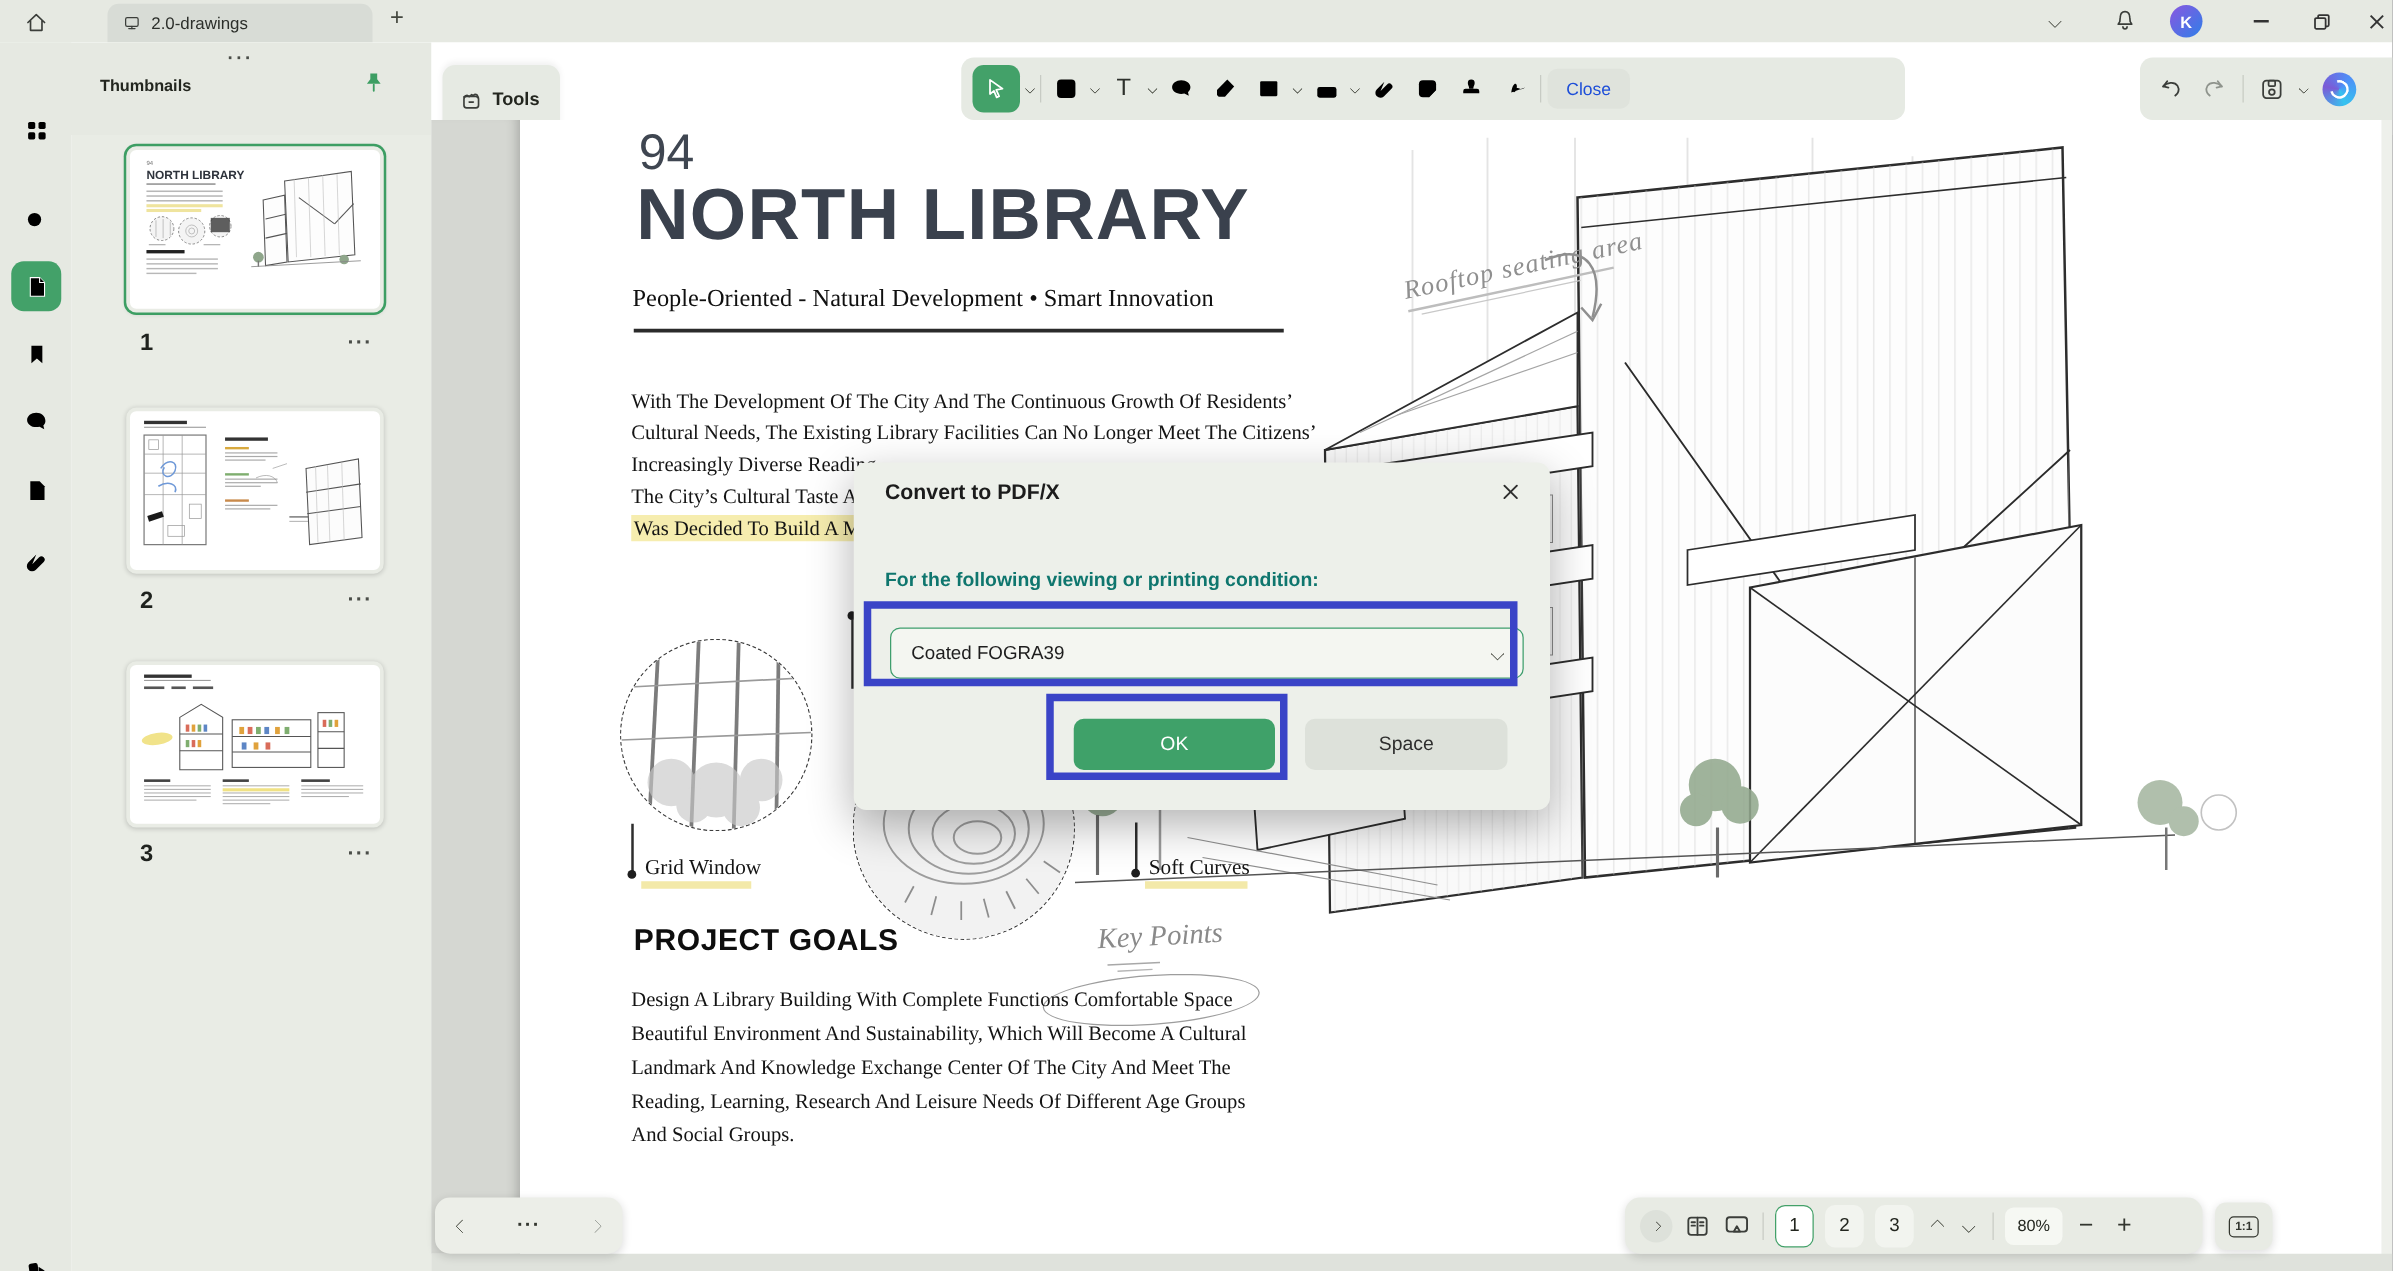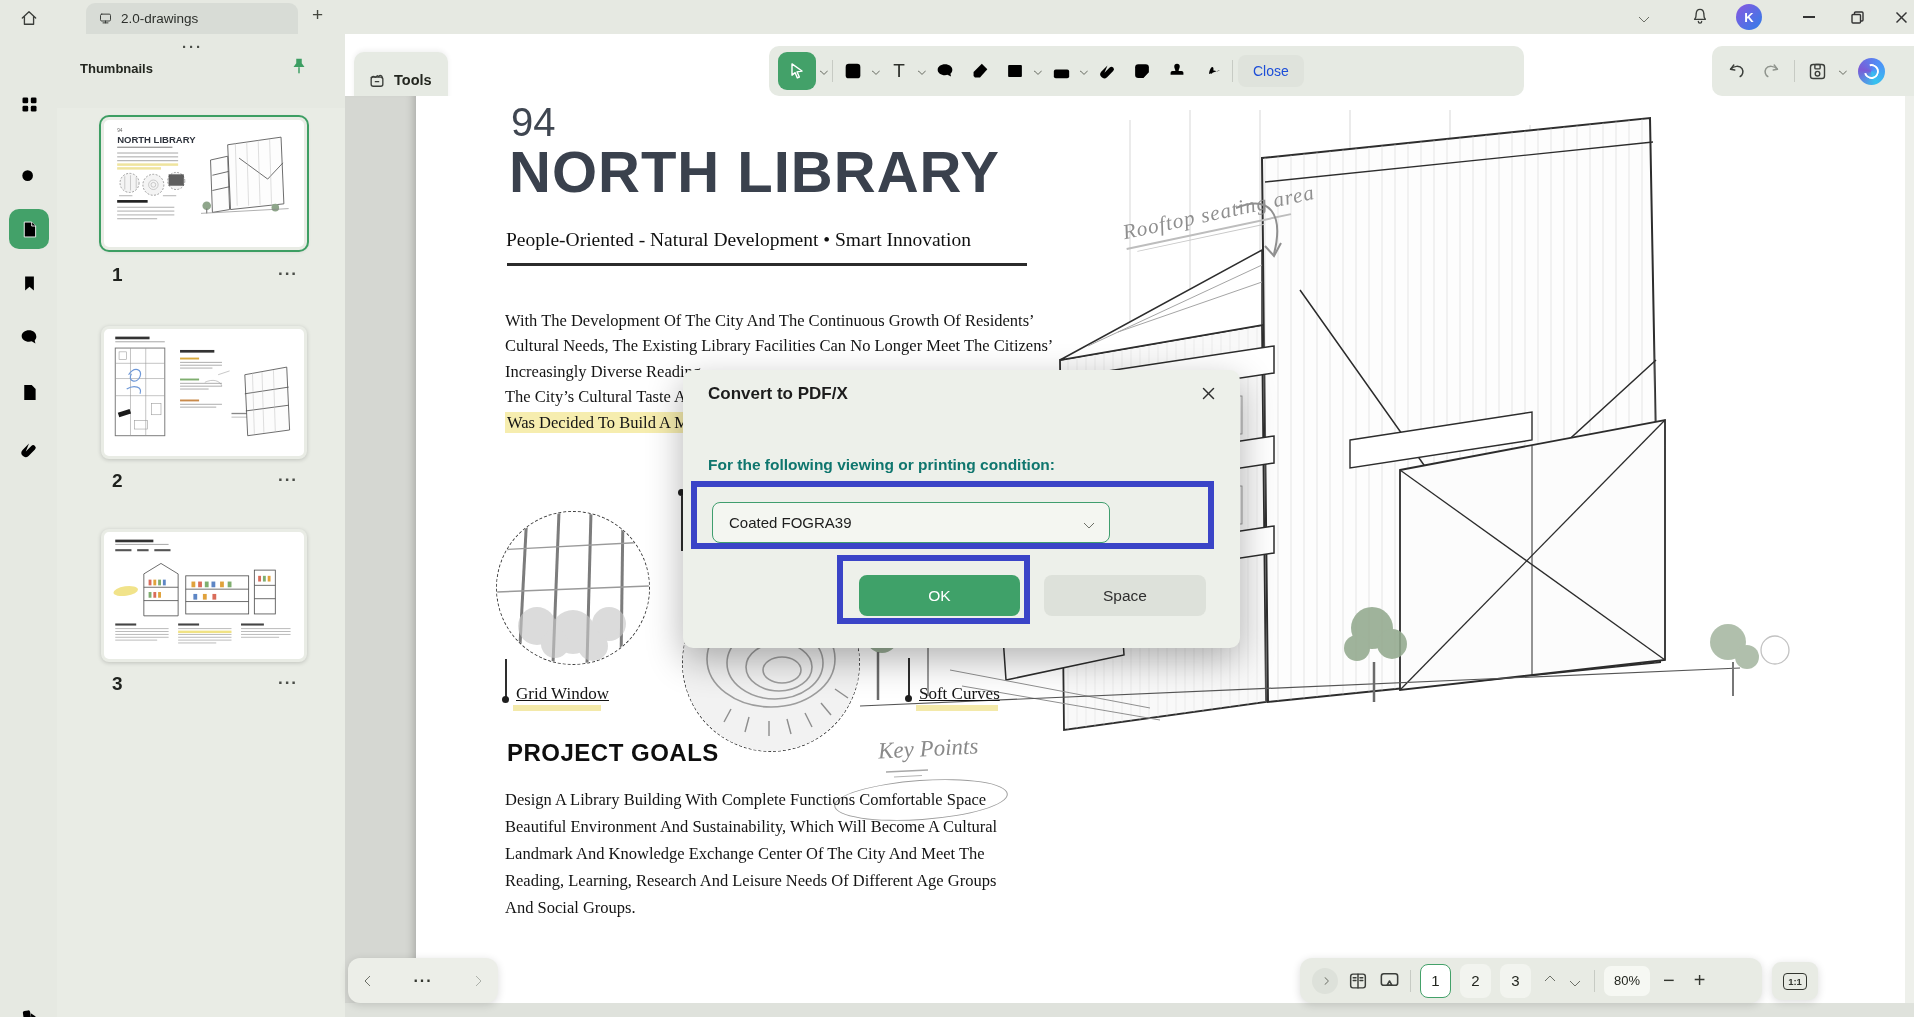--- a/index.html
+++ b/index.html
@@ -29,29 +29,29 @@
   .thumb.sel{box-shadow:0 0 0 2px #3d9e63, 0 1px 4px rgba(0,0,0,.15);}
   .thumb-num{position:absolute;left:112px;font-size:19px;font-weight:bold;color:#1f221e;}
   .thumb-more{position:absolute;left:278px;font-size:17px;font-weight:bold;color:#4a4d48;letter-spacing:1px;}
   
   .canvasgray{left:345px;top:96px;width:71px;height:907px;background:#d5d7d2;box-shadow:inset -9px 0 9px -7px rgba(0,0,0,.22);}
   .page{left:416px;top:96px;width:1489px;height:921px;background:#fff;overflow:hidden;font-family:"Liberation Serif",serif;}
   .scrolltrack{left:1905px;top:96px;width:9px;height:921px;background:#eef0eb;}
   .bottomstrip{left:345px;top:1003px;width:1569px;height:14px;background:#dfe2dc;}
   .docline{position:absolute;left:89px;font-size:16.5px;color:#141414;white-space:nowrap;}
   .hl{background:#f6edaf;padding:1px 2px;}
-  .caption{position:absolute;font-size:17px;color:#141414;white-space:nowrap;text-decoration:underline;}
+  .caption{position:absolute;font-size:17px;color:#141414;white-space:nowrap;}
   .capline{position:absolute;width:2px;background:#2e2e2e;}
   .capdot{position:absolute;width:7px;height:7px;border-radius:50%;background:#1e1e1e;}
   .capul{position:absolute;height:6px;background:#f3e9a9;}
   .circ{position:absolute;border:1.6px dashed #3e3e3e;border-radius:50%;overflow:hidden;background:#fff;}
   
   .dialog{left:683px;top:370px;width:557px;height:278px;background:#edf0ea;border-radius:10px;box-shadow:0 12px 36px rgba(0,0,0,.30);z-index:60;}
   .bluerect{position:absolute;border:6px solid #3a44c7;z-index:70;}
-  .dlg-select{position:absolute;left:29px;top:132px;width:398px;height:41px;background:#f4f6f1;border:1.6px solid #3f9e6e;border-radius:8px;display:flex;align-items:center;justify-content:space-between;padding:0 16px;box-sizing:border-box;font-size:15px;color:#1d1d1d;}
+  .dlg-select{position:absolute;left:29px;top:132px;width:507px;height:41px;background:#f4f6f1;border:1.6px solid #3f9e6e;border-radius:8px;display:flex;align-items:center;justify-content:space-between;padding:0 16px;box-sizing:border-box;font-size:15px;color:#1d1d1d;}
   .btn{position:absolute;height:41px;border-radius:8px;display:flex;align-items:center;justify-content:center;font-size:15.5px;}
   
   .navpill{left:348px;top:958px;width:150px;height:45px;background:#eceee8;border-radius:12px;box-shadow:0 2px 8px rgba(0,0,0,.14);display:flex;align-items:center;justify-content:space-between;padding:0 18px;box-sizing:border-box;z-index:40;}
   .statusbar{left:1300px;top:958px;width:462px;height:45px;background:#e8ebe4;border-radius:12px;box-shadow:0 2px 8px rgba(0,0,0,.14);display:flex;align-items:center;gap:9px;padding:0 12px;box-sizing:border-box;z-index:40;}
   .pagebtn{width:31px;height:34px;border-radius:8px;background:#f2f4ef;display:flex;align-items:center;justify-content:center;font-size:15px;color:#23261f;}
   .pagebtn.cur{background:#fff;border:1.5px solid #43a169;box-sizing:border-box;}
   .zoombox{width:46px;height:30px;border-radius:7px;background:#f6f8f3;display:flex;align-items:center;justify-content:center;font-size:13px;color:#23261f;}
   .circbtn{width:26px;height:26px;border-radius:50%;background:#dde1da;display:flex;align-items:center;justify-content:center;}
   .winbtn{width:30px;height:26px;display:flex;align-items:center;justify-content:center;}
 </style>

